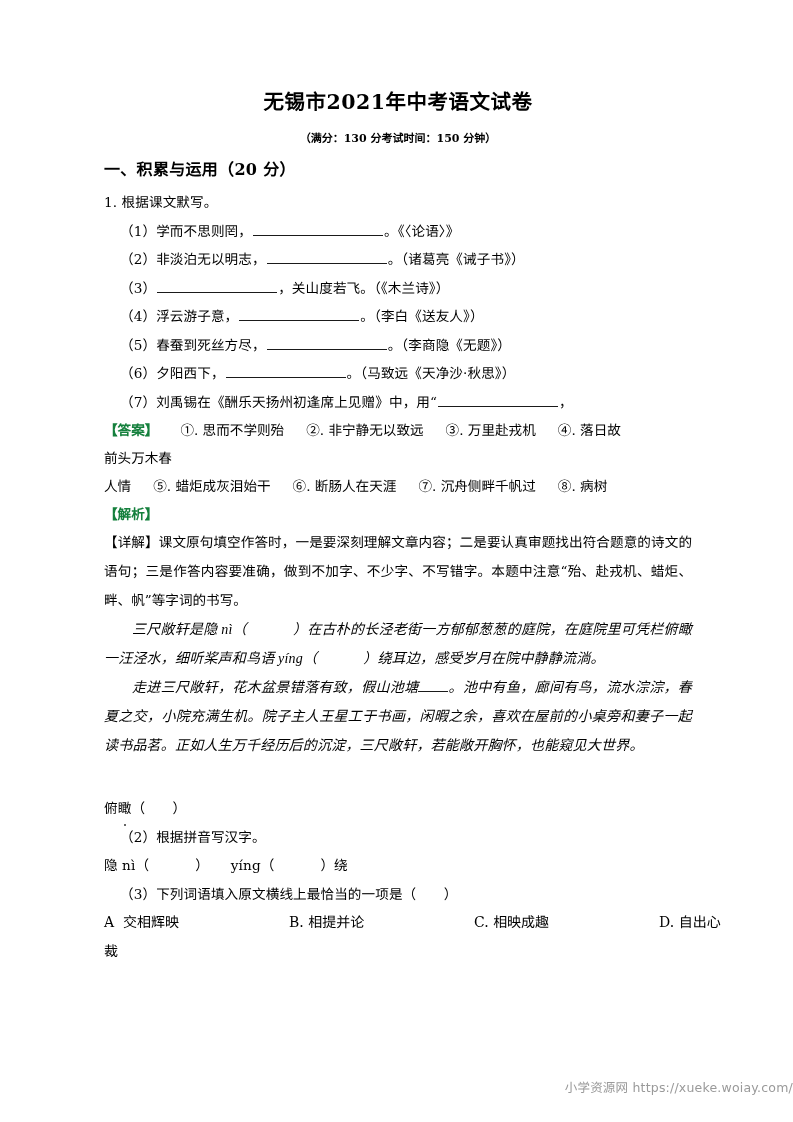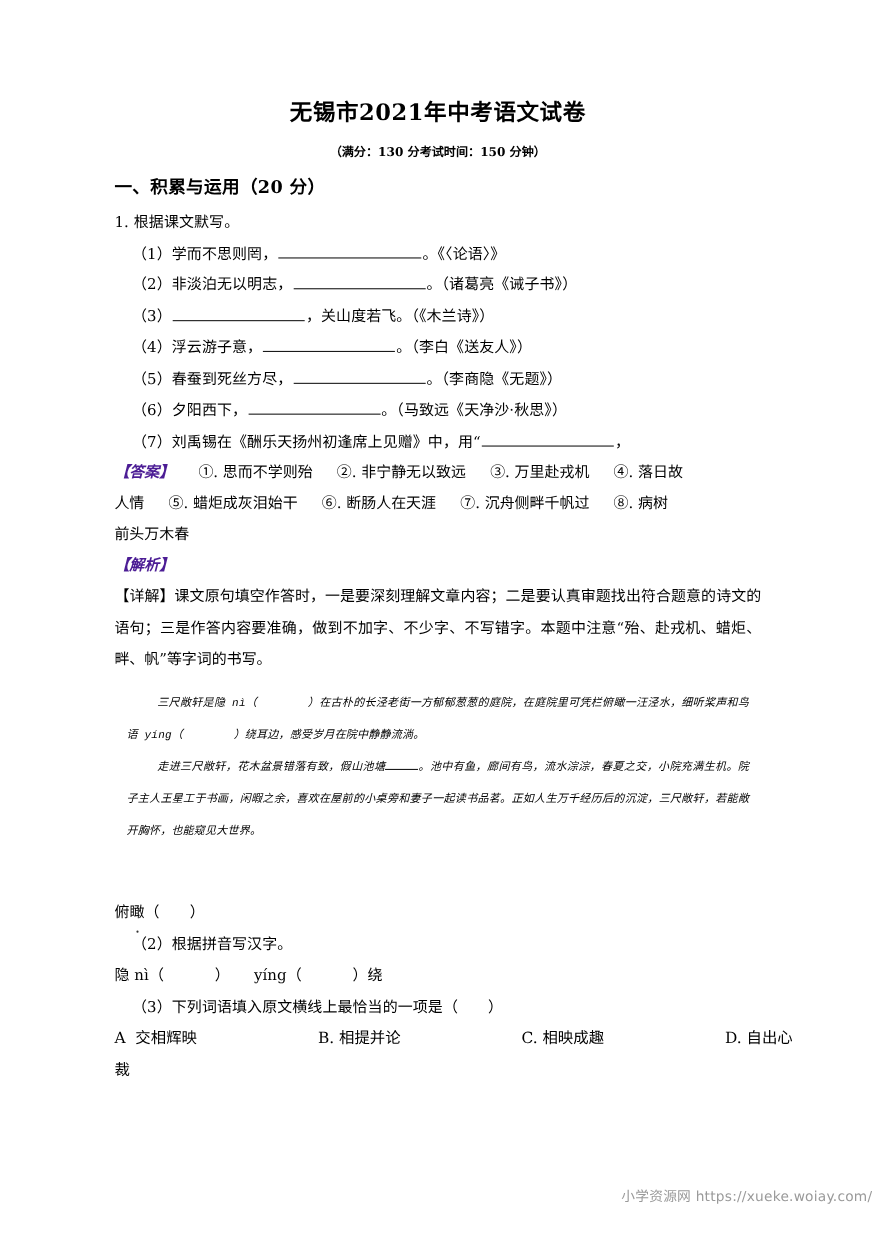--- a/index.html
+++ b/index.html
@@ -78,23 +78,22 @@
     border-bottom: 1px solid #1a1a1a;
     vertical-align: baseline;
     height: 14px;
     margin: 0 1px;
   }
   .b-lg { width: 130px; }
   .b-md { width: 120px; }
 
   
   .tag-answer, .tag-analysis {
-    color: #4c1d95;
-    font-weight: bold;
-    font-style: italic;
+    color: #15803d;
+    font-weight: bold;
   }
   .ans-block {
     font-size: 13.6px;
     line-height: 28px;
     margin: 0;
   }
   .ans-row {
     white-space: nowrap;
   }
   .ans-gap { display: inline-block; width: 22px; }
@@ -107,25 +106,25 @@
 
   .detail-para {
     font-size: 13.6px;
     line-height: 29px;
     margin: 0;
     text-align: justify;
   }
 
   
   .passage {
-    font-family: Liberation Mono, monospace;
+    font-family: Liberation Serif, serif;
     font-style: italic;
-    font-size: 10px;
+    font-size: 14px;
     line-height: 29px;
-    margin: 11px;
+    margin: 0;
     text-align: justify;
     letter-spacing: 0.2px;
   }
   .passage p { margin: 0; text-indent: 28px; }
   .passage .inline-blank {
     display: inline-block;
     border-bottom: 1px solid #1a1a1a;
     width: 30px;
     height: 13px;
   }
@@ -221,24 +220,24 @@
     <div class="line indent1">
       <span>（7）</span><span>刘禹锡在《酬乐天扬州初逢席上见赠》中，用“</span><span class="blank b-md"></span><span>，</span>
     </div>
 
 
     <div class="ans-block">
       <div class="ans-row">
         <span class="tag-answer">【答案】</span><span class="ans-gap"></span><span>①. 思而不学则殆</span><span class="ans-gap"></span><span>②. 非宁静无以致远</span><span class="ans-gap"></span><span>③. 万里赴戎机</span><span class="ans-gap"></span><span>④. 落日故</span>
       </div>
       <div class="ans-row">
-        <span>人情</span><span class="ans-gap"></span><span>⑤. 蜡炬成灰泪始干</span><span class="ans-gap"></span><span>⑥. 断肠人在天涯</span><span class="ans-gap"></span><span>⑦. 沉舟侧畔千帆过</span><span class="ans-gap"></span><span>⑧. 病树</span>
+        <span>前头万木春</span>
       </div>
       <div class="ans-row">
-        <span>前头万木春</span>
+        <span>人情</span><span class="ans-gap"></span><span>⑤. 蜡炬成灰泪始干</span><span class="ans-gap"></span><span>⑥. 断肠人在天涯</span><span class="ans-gap"></span><span>⑦. 沉舟侧畔千帆过</span><span class="ans-gap"></span><span>⑧. 病树</span>
       </div>
     </div>
 
     <div class="analysis-line">
       <span class="tag-analysis">【解析】</span>
     </div>
     <div class="detail-para">【详解】课文原句填空作答时，一是要深刻理解文章内容；二是要认真审题找出符合题意的诗文的语句；三是作答内容要准确，做到不加字、不少字、不写错字。本题中注意“殆、赴戎机、蜡炬、畔、帆”等字词的书写。</div>
 
 
     <div class="passage">

